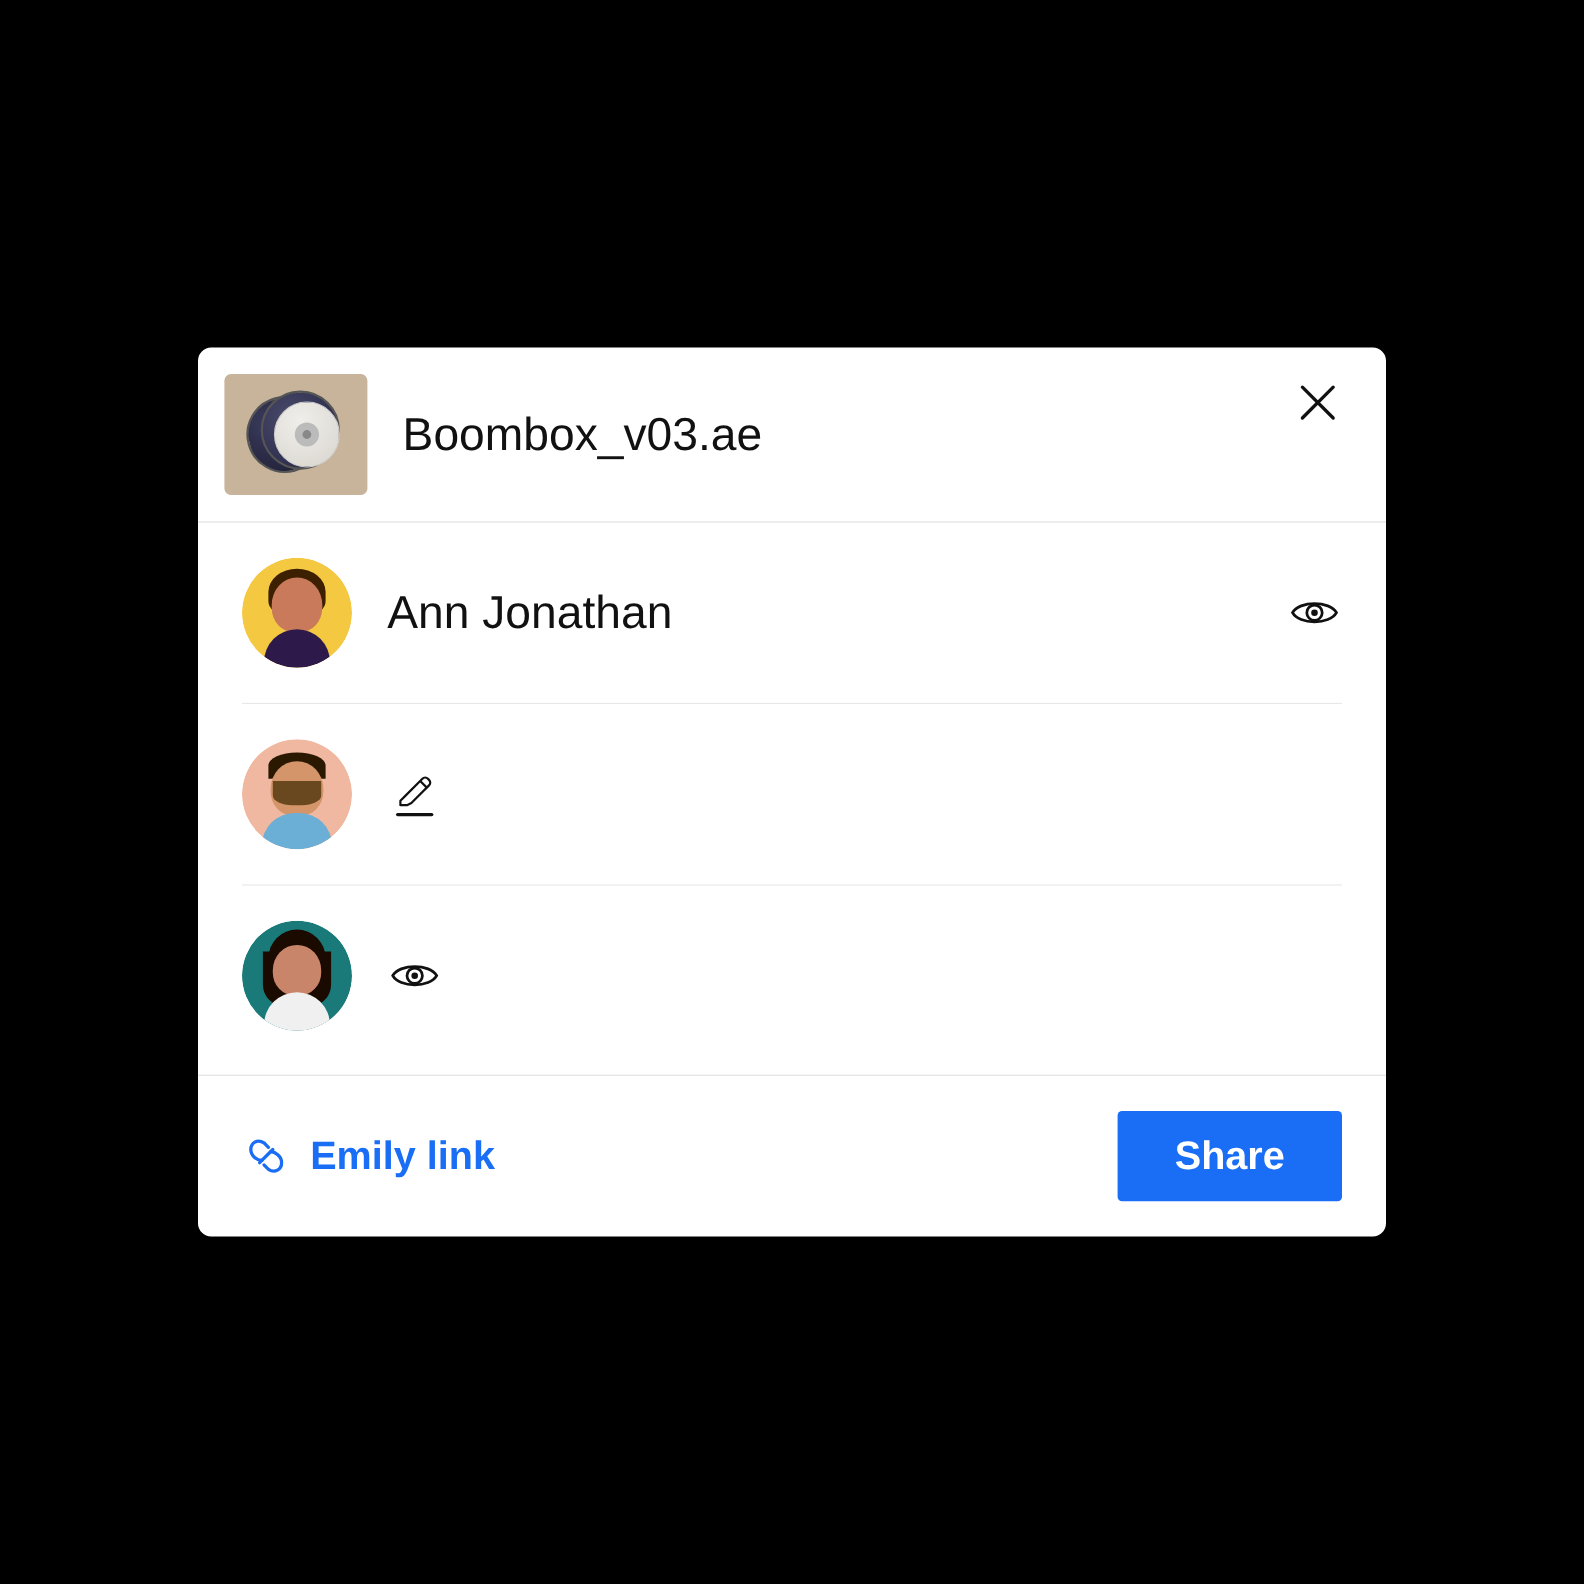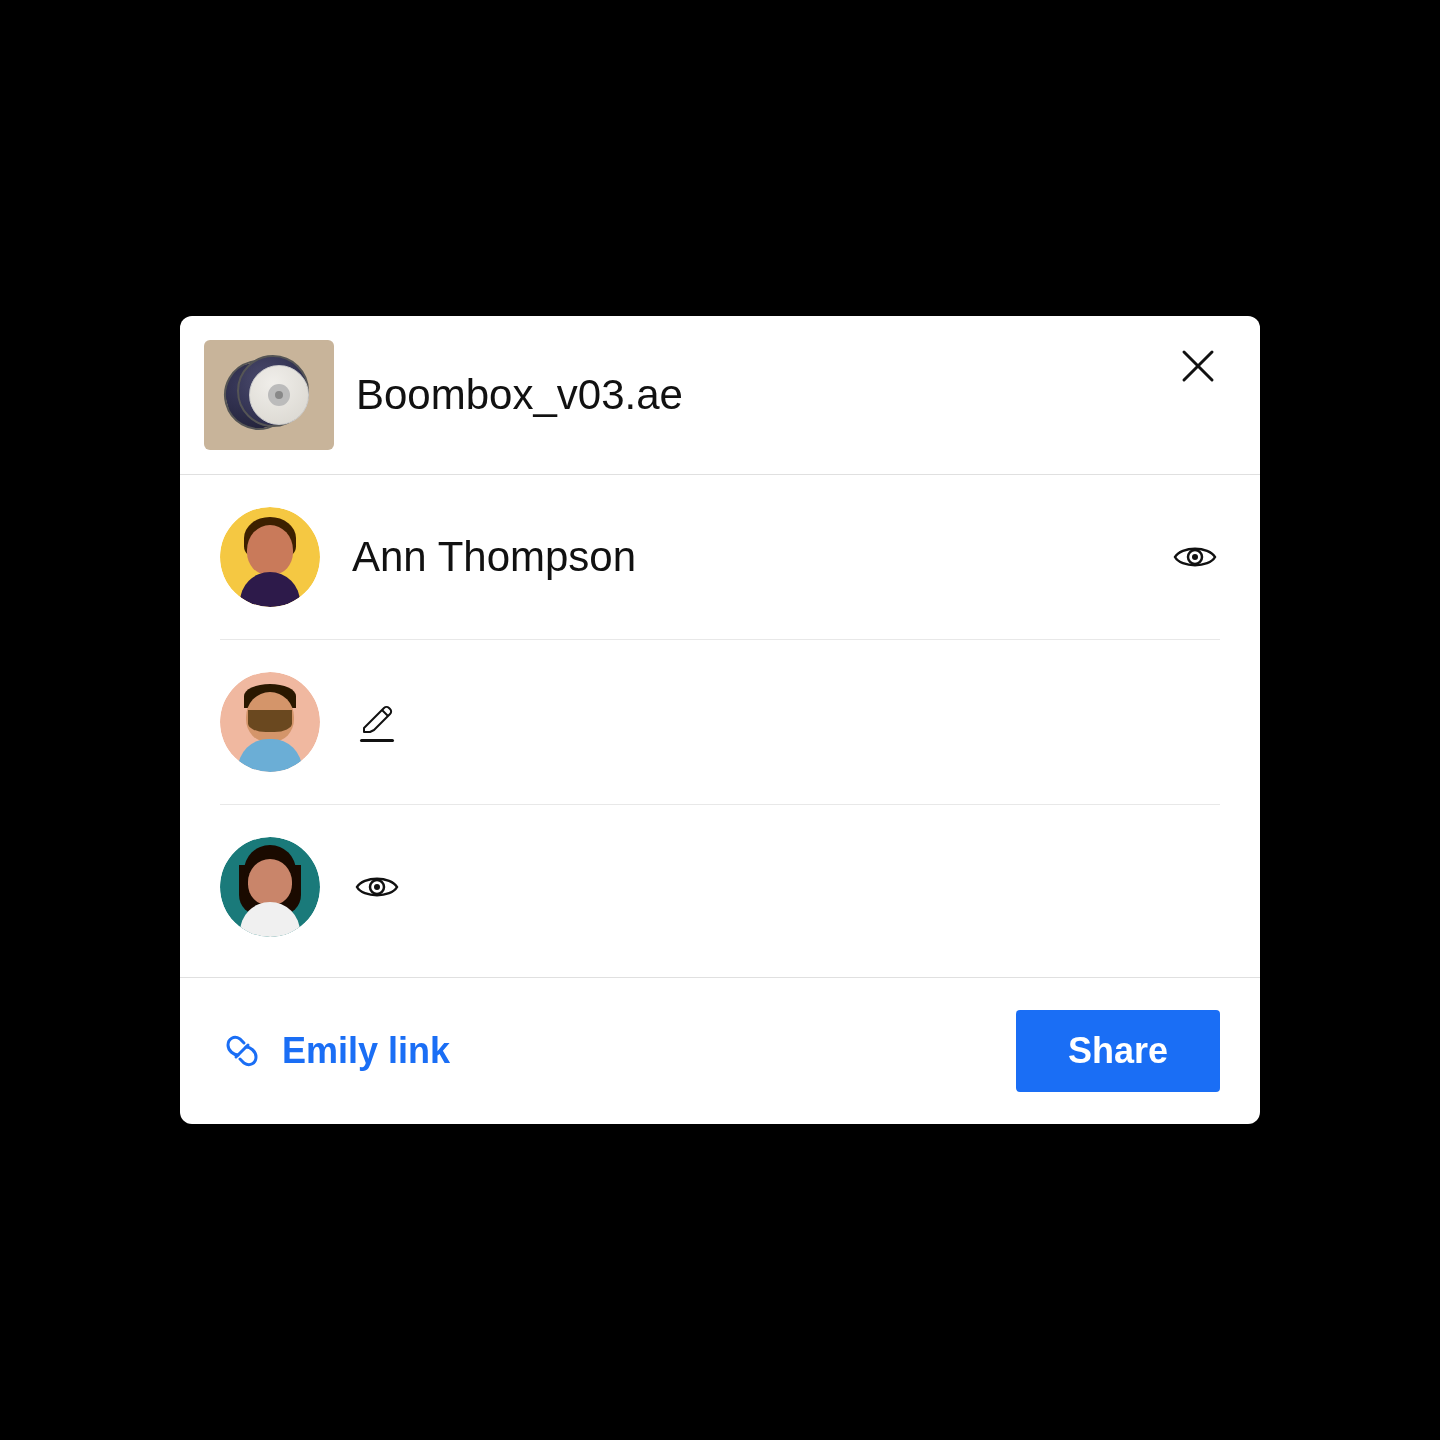--- a/index.html
+++ b/index.html
@@ -24,21 +24,21 @@
       border-radius: 12px;
       overflow: hidden;
       position: relative;
     }
 
     
     .modal-header {
       display: flex;
       align-items: center;
       padding: 24px 40px 24px 24px;
-      gap: 22px;
+      gap: 32px;
       min-height: 110px;
       border-bottom: 1px solid #e0e0e0;
     }
 
     .file-thumbnail {
       width: 130px;
       height: 110px;
       background: #c8b49a;
       border-radius: 6px;
       flex-shrink: 0;
@@ -429,21 +429,21 @@
   <div class="people-list">
 
     <div class="person-row">
       <div class="avatar">
         <div class="avatar-figure ann-bg">
           <div class="ann-hair"></div>
           <div class="ann-head"></div>
           <div class="ann-body"></div>
         </div>
       </div>
-      <span class="person-name">Ann Thompson</span>
+      <span class="person-name">Ann Jonathan</span>
       <div class="person-action">
         <svg class="eye-icon-svg" viewBox="0 0 44 30" fill="none" xmlns="http://www.w3.org/2000/svg">
           <path d="M2 15 C8 4, 36 4, 42 15 C36 26, 8 26, 2 15Z" stroke="#111" stroke-width="2.5" fill="none"></path>
           <circle cx="22" cy="15" r="7" stroke="#111" stroke-width="2.5" fill="none"></circle>
           <circle cx="22" cy="15" r="3" fill="#111"></circle>
         </svg>
       </div>
     </div>
 
     <div class="divider"></div>

